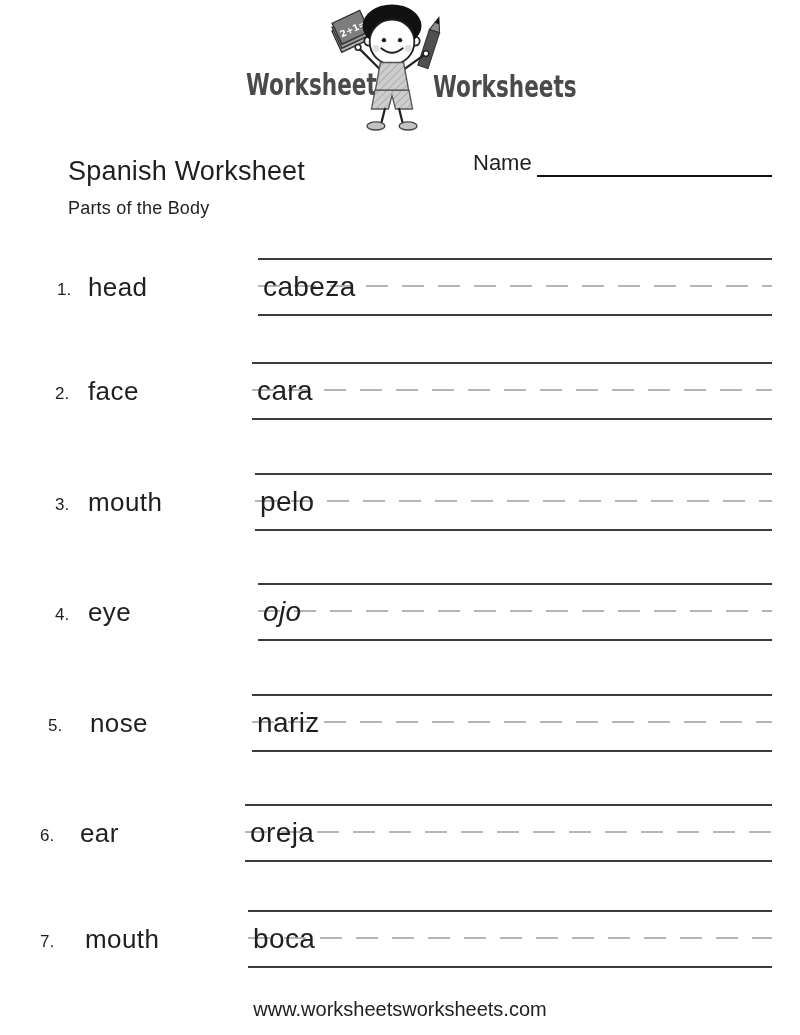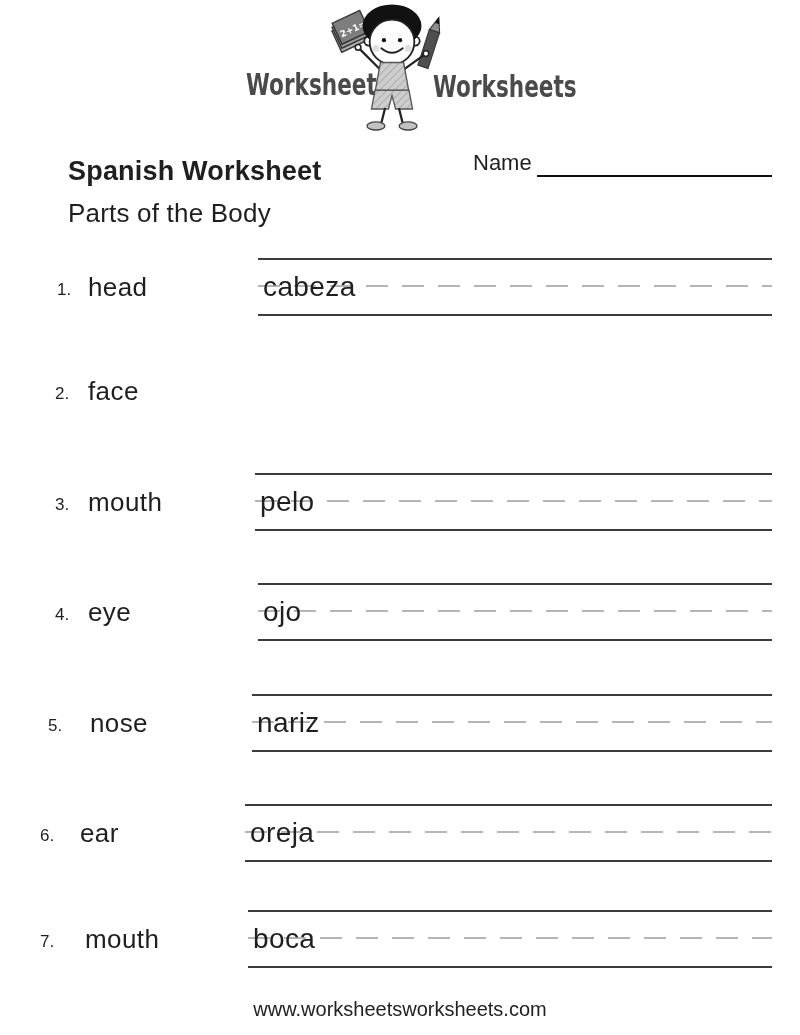--- a/index.html
+++ b/index.html
@@ -24,22 +24,22 @@
     transform:scaleX(0.72);
     transform-origin:left top;
     white-space:nowrap;
     letter-spacing:0px;
   }
   .logo-text.left{left:246px;top:70px;}
   .logo-text.right{left:433px;top:72px;}
   .mascot{position:absolute;left:325px;top:0px;width:134px;height:134px;}
 
   
-  .title{position:absolute;left:68px;top:156px;font-size:27px;letter-spacing:0.2px;font-weight:bold;}
-  .subtitle{position:absolute;left:68px;top:198px;font-size:26px;letter-spacing:0.2px;}
+  .title{position:absolute;left:68px;top:156px;font-size:27px;letter-spacing:0.2px;}
+  .subtitle{position:absolute;left:68px;top:198px;font-size:18px;letter-spacing:0.2px;}
   .name-label{position:absolute;left:473px;top:150px;font-size:22px;}
   .name-line{position:absolute;left:537px;top:175px;width:235px;height:2px;background:#111;}
 
   
   .row{position:absolute;left:0;width:100%;height:58px;}
   .num{position:absolute;top:22px;font-size:17px;color:var(--text);}
   .eng{position:absolute;top:14px;font-size:26px;letter-spacing:0.4px;color:var(--text);}
   .writing{position:absolute;top:0;right:28px;height:48px;}
   .line-top,.line-bottom{position:absolute;left:0;right:0;height:2px;background:var(--solid-line);}
   .line-top{top:0;}
@@ -124,35 +124,41 @@
       <div class="writing" style="left: 258px;">
         <div class="line-top"></div>
         <div class="dash-line"></div>
         <span class="answer">cabeza</span>
         <div class="line-bottom"></div>
       </div>
     </div>
       <div class="row" style="top: 362px;">
       <span class="num" style="left: 55px;">2.</span>
       <span class="eng" style="left: 88px;">face</span>
+      <div class="writing" style="left: 252px;">
+        <div class="line-top"></div>
+        <div class="dash-line"></div>
+        <span class="answer">cara</span>
+        <div class="line-bottom"></div>
+      </div>
     </div>
       <div class="row" style="top: 473px;">
       <span class="num" style="left: 55px;">3.</span>
       <span class="eng" style="left: 88px;">mouth</span>
       <div class="writing" style="left: 255px;">
         <div class="line-top"></div>
         <div class="dash-line"></div>
         <span class="answer">pelo</span>
         <div class="line-bottom"></div>
       </div>
     </div>
       <div class="row" style="top: 583px;">
       <span class="num" style="left: 55px;">4.</span>
       <span class="eng" style="left: 88px;">eye</span>
-      <div class="writing" style="left: 258px;">
+      <div class="writing" style="left: 258px; font-style: italic;">
         <div class="line-top"></div>
         <div class="dash-line"></div>
         <span class="answer">ojo</span>
         <div class="line-bottom"></div>
       </div>
     </div>
       <div class="row" style="top: 694px;">
       <span class="num" style="left: 48px;">5.</span>
       <span class="eng" style="left: 90px;">nose</span>
       <div class="writing" style="left: 252px;">

